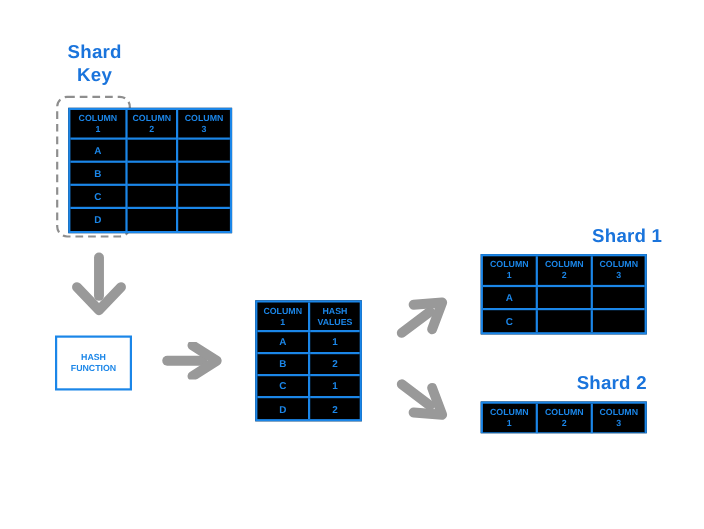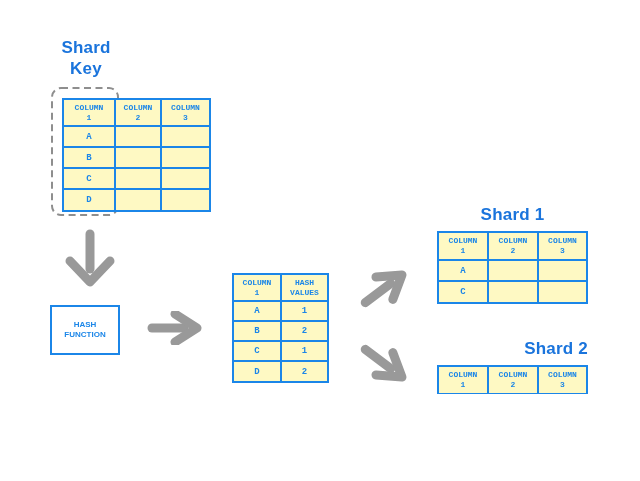--- a/index.html
+++ b/index.html
@@ -18,23 +18,22 @@
     line-height: 21px;
     color: #1a74dc;
     text-align: center;
     white-space: pre-line;
     letter-spacing: 0.2px;
   }
   .tbl {
     position: absolute;
     display: grid;
     border: 2px solid #1b86e8;
-    background: #fef9c3;
+    background: #000000;
     box-sizing: border-box;
-    font-family: Liberation Mono, monospace;
   }
   .cell {
     border-right: 2px solid #1b86e8;
     border-bottom: 2px solid #1b86e8;
     display: flex;
     align-items: center;
     justify-content: center;
     text-align: center;
     color: #1b86e8;
     font-weight: bold;
@@ -140,21 +139,21 @@
     </g>
   </svg>
 
   <svg class="abs" style="left:352px; top:336px;" width="68" height="58">
     <g transform="rotate(37 34 29)" fill="none" stroke="#999999" stroke-width="9" stroke-linecap="round" stroke-linejoin="round">
       <path d="M8 29 H40"></path>
       <path d="M32 15 L54 29 L32 43"></path>
     </g>
   </svg>
 
-  <div class="diagram-title" style="left:437px; top:204px; width:151px;">Shard 1</div>
+  <div class="diagram-title" style="left:451px; top:204px; width:151px;text-align:right;">Shard 1</div>
   <div class="tbl" style="left:437px; top:231px; width:151px; height:73px;
        grid-template-columns:50px 50px 1fr; grid-template-rows:28px 21px 1fr;">
     <div class="cell hdr">COLUMN
 1</div>
     <div class="cell hdr">COLUMN
 2</div>
     <div class="cell hdr last-col">COLUMN
 3</div>
     <div class="cell val">A</div>
     <div class="cell val"></div>

